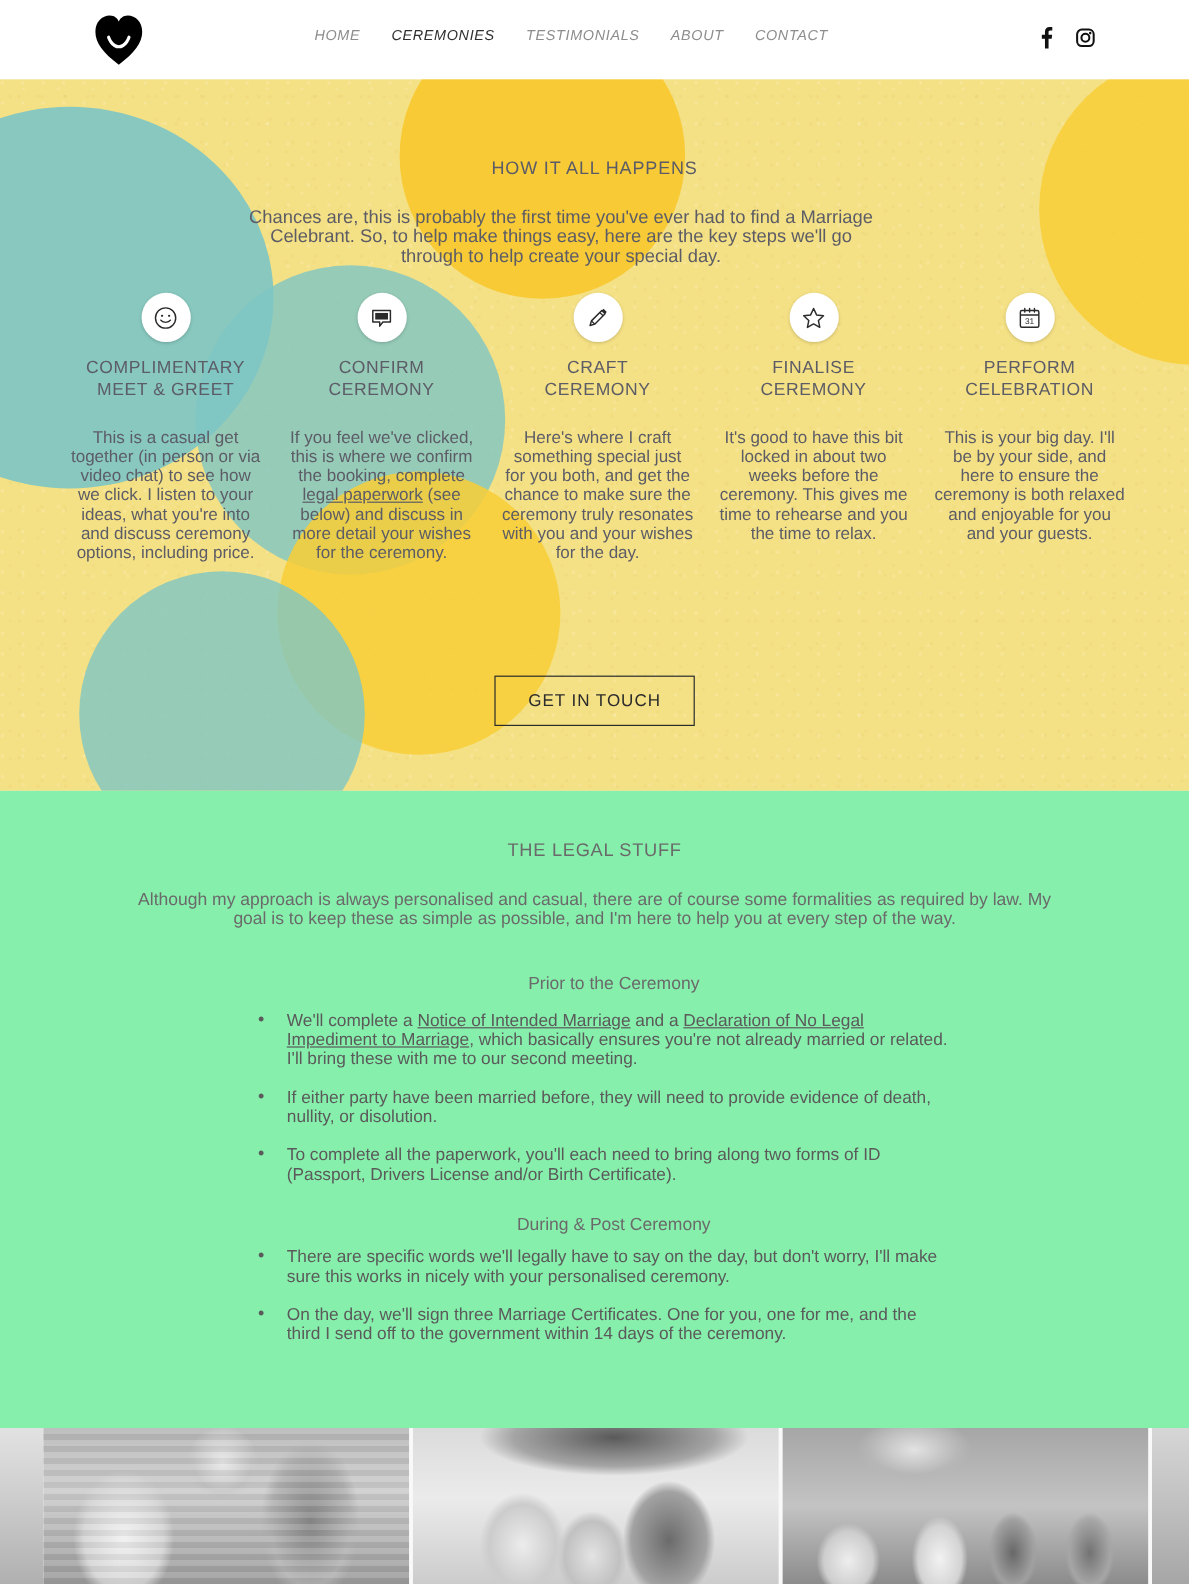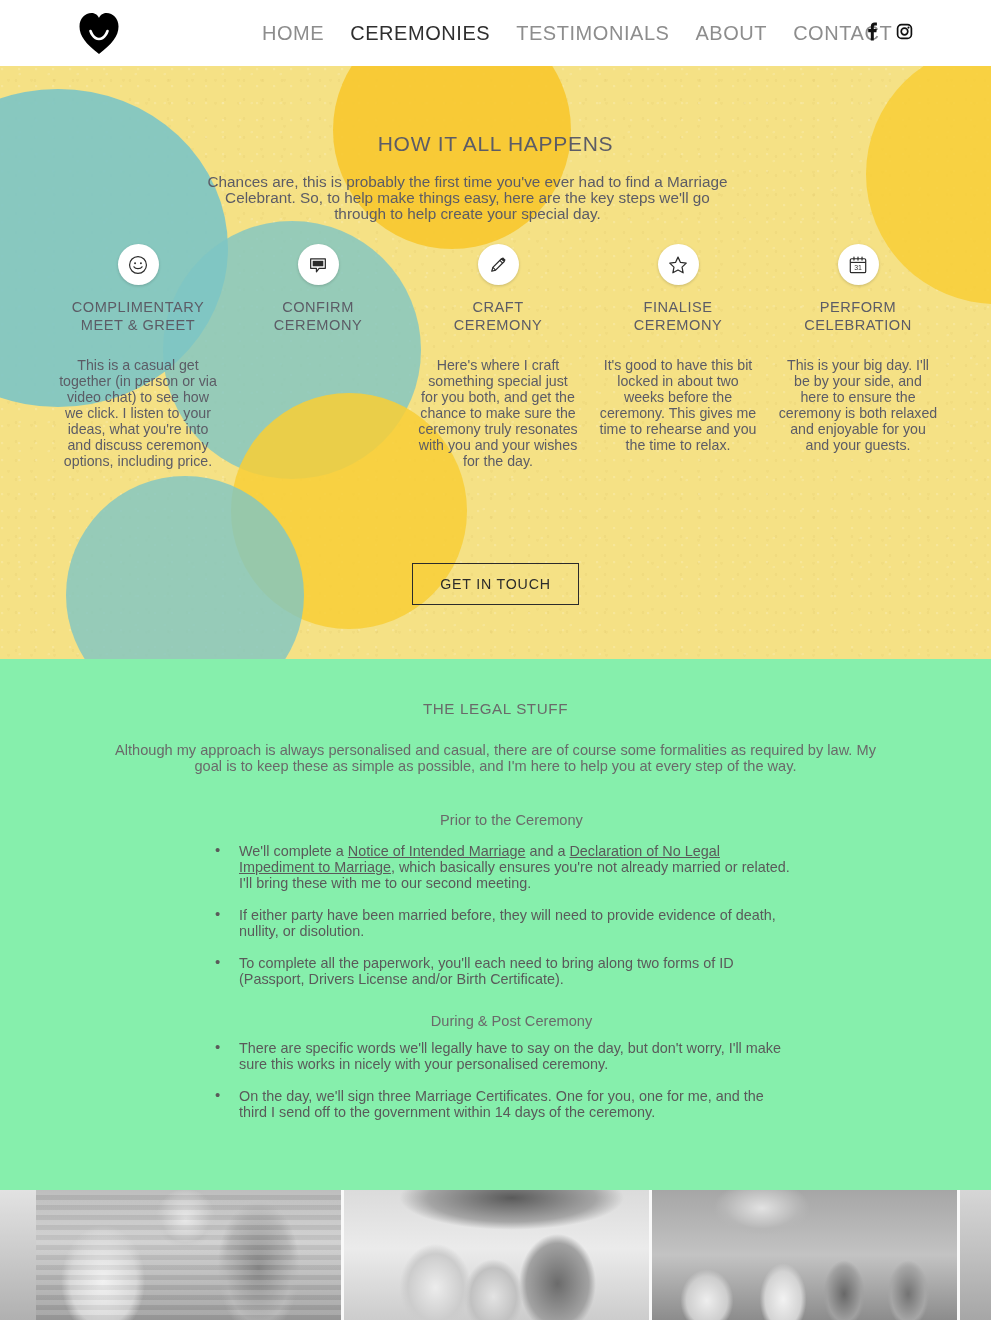--- a/index.html
+++ b/index.html
@@ -30,26 +30,27 @@
   }
   .main-nav {
     position: absolute;
     left: 262px;
     top: 22px;
     display: flex;
     gap: 26px;
     align-items: center;
   }
   .nav-link {
-    font-size: 20px;
+    font-size: 12px;
     letter-spacing: 0.55px;
     color: #8d8d8d;
     text-decoration: none;
     white-space: nowrap;
     font-weight: 400;
+    font-style: italic;
   }
   .nav-link.active { color: #2f2f2f; }
   .social-group {
     position: absolute;
     right: 78px;
     top: 22px;
     display: flex;
     gap: 16px;
     align-items: center;
   }
@@ -89,21 +90,21 @@
     z-index: 10;
     width: 991px;
     height: 100%;
   }
   .hero-title {
     position: absolute;
     top: 66px;
     left: 0;
     width: 991px;
     text-align: center;
-    font-size: 21px;
+    font-size: 15px;
     letter-spacing: 0.7px;
     color: #5c5c66;
   }
   .hero-intro {
     position: absolute;
     top: 108px;
     left: 0;
     width: 935px;
     text-align: center;
     font-size: 15.3px;
@@ -352,20 +353,21 @@
 
       <div class="step">
         <div class="step-icon-wrap">
           <svg class="step-icon" viewBox="0 0 24 24">
             <path d="M4 5.2 H20 V15.6 H13.2 L10.3 19.4 V15.6 H4 Z" fill="none" stroke="#2b2b2b" stroke-width="1.35" stroke-linejoin="round"></path>
             <rect x="6.2" y="7.4" width="11.6" height="6" fill="#2b2b2b"></rect>
           </svg>
         </div>
         <div class="step-title">CONFIRM
 CEREMONY</div>
+        <div class="step-body"><span>If you feel we've clicked, this is where we confirm the booking, complete </span><a href="#">legal paperwork</a><span> (see below) and discuss in more detail your wishes for the ceremony.</span></div>
       </div>
 
       <div class="step">
         <div class="step-icon-wrap">
           <svg class="step-icon" viewBox="0 0 24 24">
             <path d="M5.2 18.8 L6.4 14.6 L15.8 5.2 L18.8 8.2 L9.4 17.6 Z" fill="none" stroke="#2b2b2b" stroke-width="1.35" stroke-linejoin="round"></path>
             <path d="M14 7 L17 10" stroke="#2b2b2b" stroke-width="1.2"></path>
             <path d="M6.4 14.6 L9.4 17.6" stroke="#2b2b2b" stroke-width="1.2"></path>
             <path d="M15.8 5.2 L17.4 3.6 L20.4 6.6 L18.8 8.2 Z" fill="#2b2b2b"></path>
           </svg>

